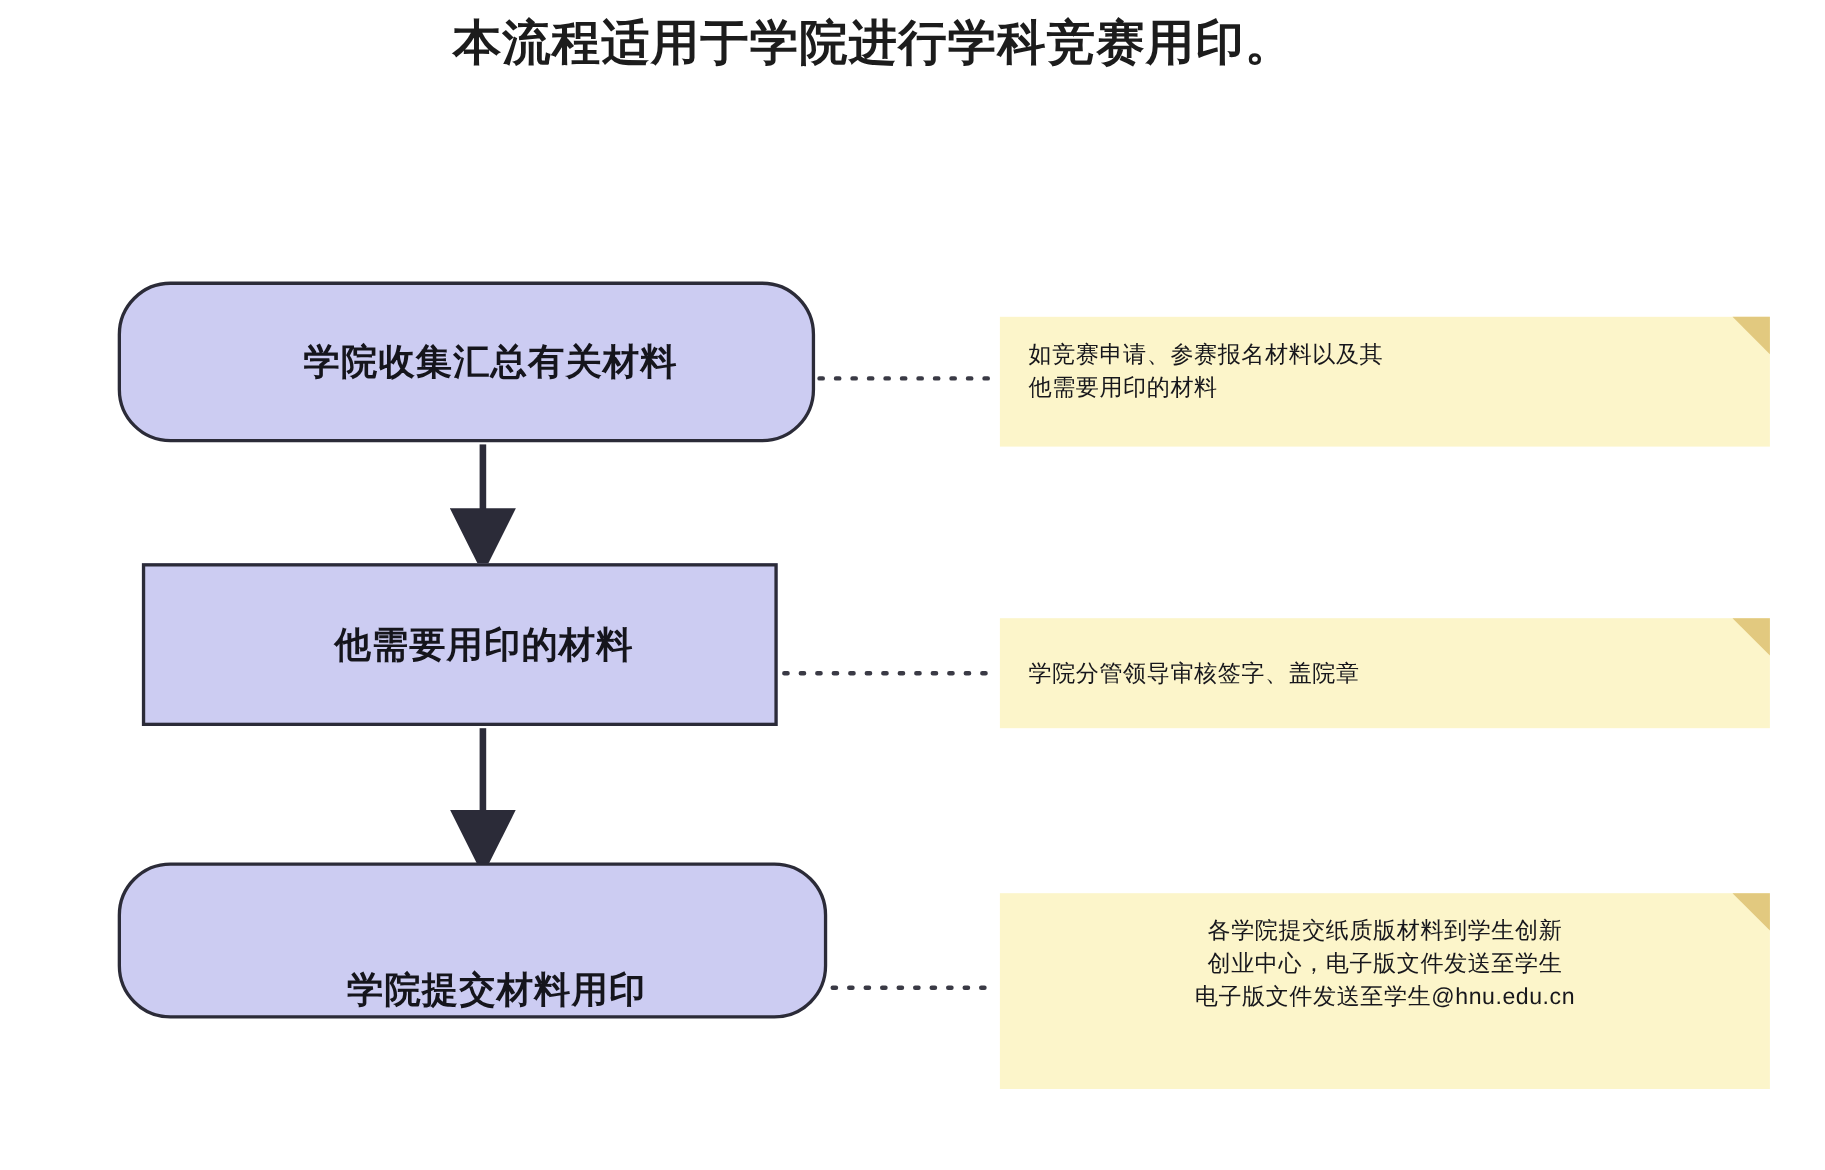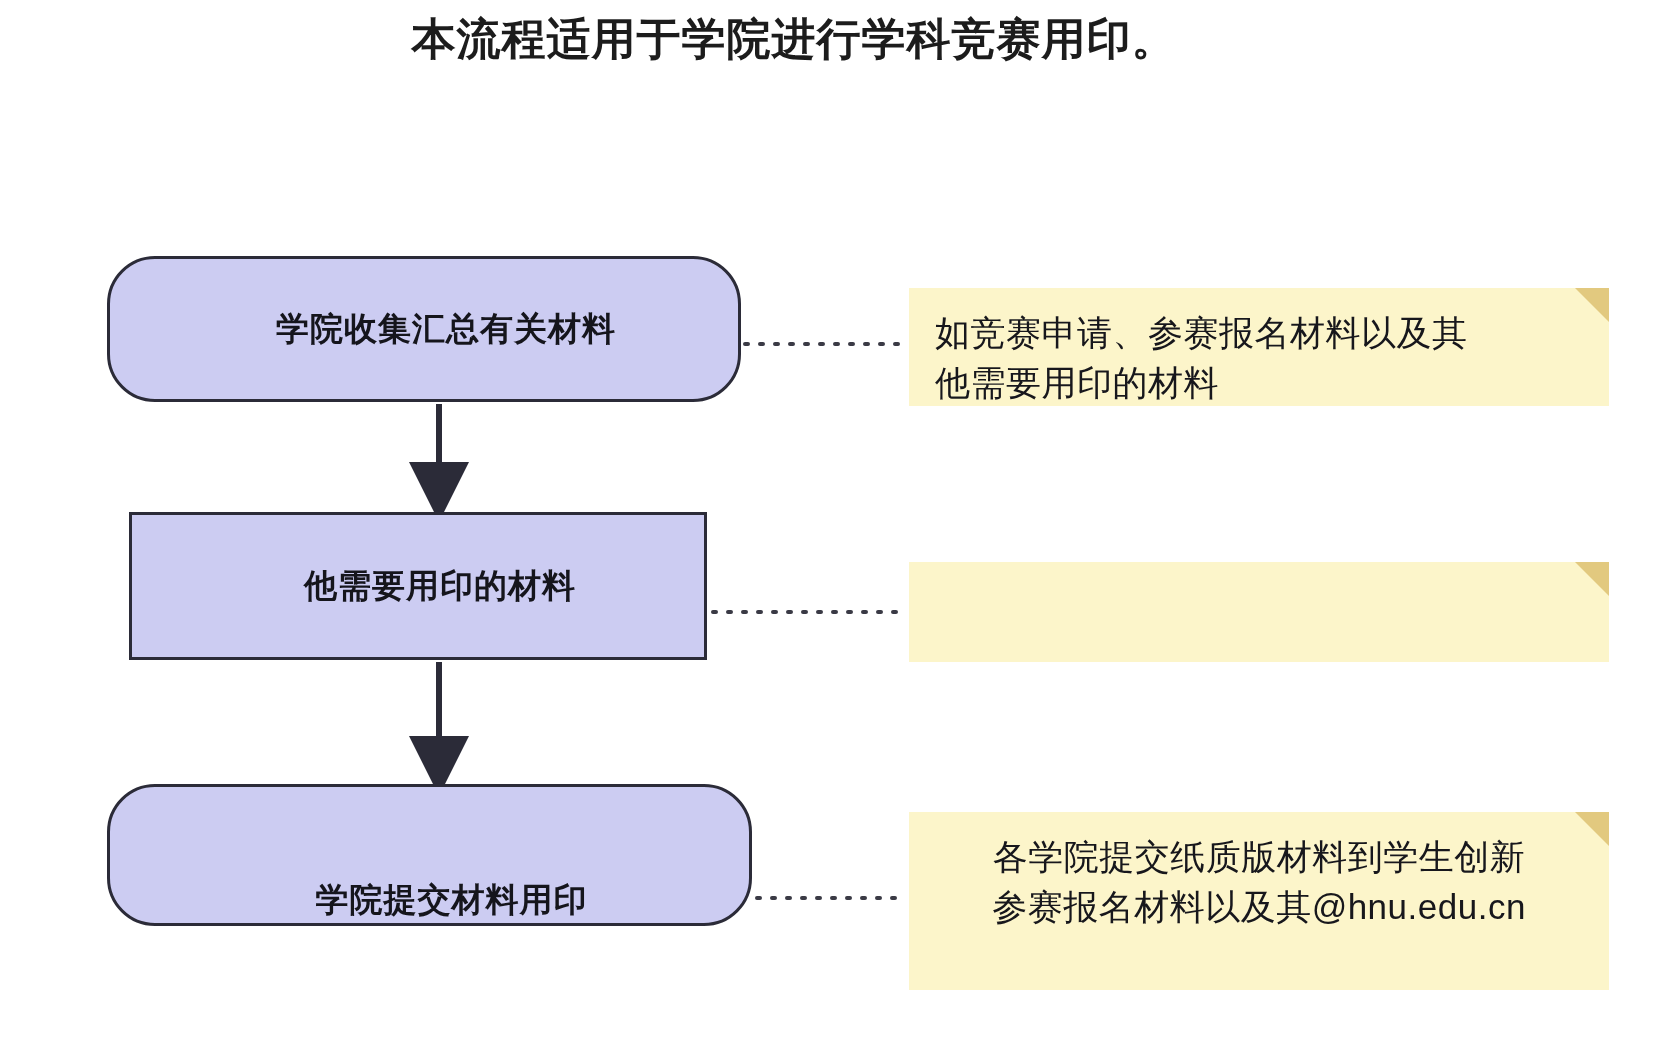--- a/index.html
+++ b/index.html
@@ -54,21 +54,21 @@
   #node-1 { left: 78px;  top: 256px; width: 634px; height: 146px; }
   #node-2 { left: 100px; top: 512px; width: 578px; height: 148px; }
   #node-3 { left: 78px;  top: 784px; width: 645px; height: 142px; align-items: flex-end; }
 
   
   .note {
     position: absolute;
     background: #fcf5ca;
     box-sizing: border-box;
     padding: 20px 26px 18px 26px;
-    font-size: 35px;
+    font-size: 21px;
     line-height: 1.42;
     color: #17171c;
     letter-spacing: 0.5px;
   }
   .note .fold {
     position: absolute;
     top: 0;
     right: 0;
     width: 0;
     height: 0;
@@ -126,21 +126,23 @@
   </div>
 
   <div id="note-1" class="note">
     <span class="fold"></span>
     <div>如竞赛申请、参赛报名材料以及其</div>
     <div>他需要用印的材料</div>
   </div>
 
   <div id="note-2" class="note">
     <span class="fold"></span>
+    <div>学院分管领导审核签字、盖院章</div>
   </div>
 
   <div id="note-3" class="note">
     <span class="fold"></span>
     <div>各学院提交纸质版材料到学生创新</div>
-    <div>参赛报名材料以及其@hnu.edu.cn</div>
+    <div>创业中心，电子版文件发送至学生</div>
+    <div>电子版文件发送至学生@hnu.edu.cn</div>
   </div>
 
 </div>
 
 </body></html>

